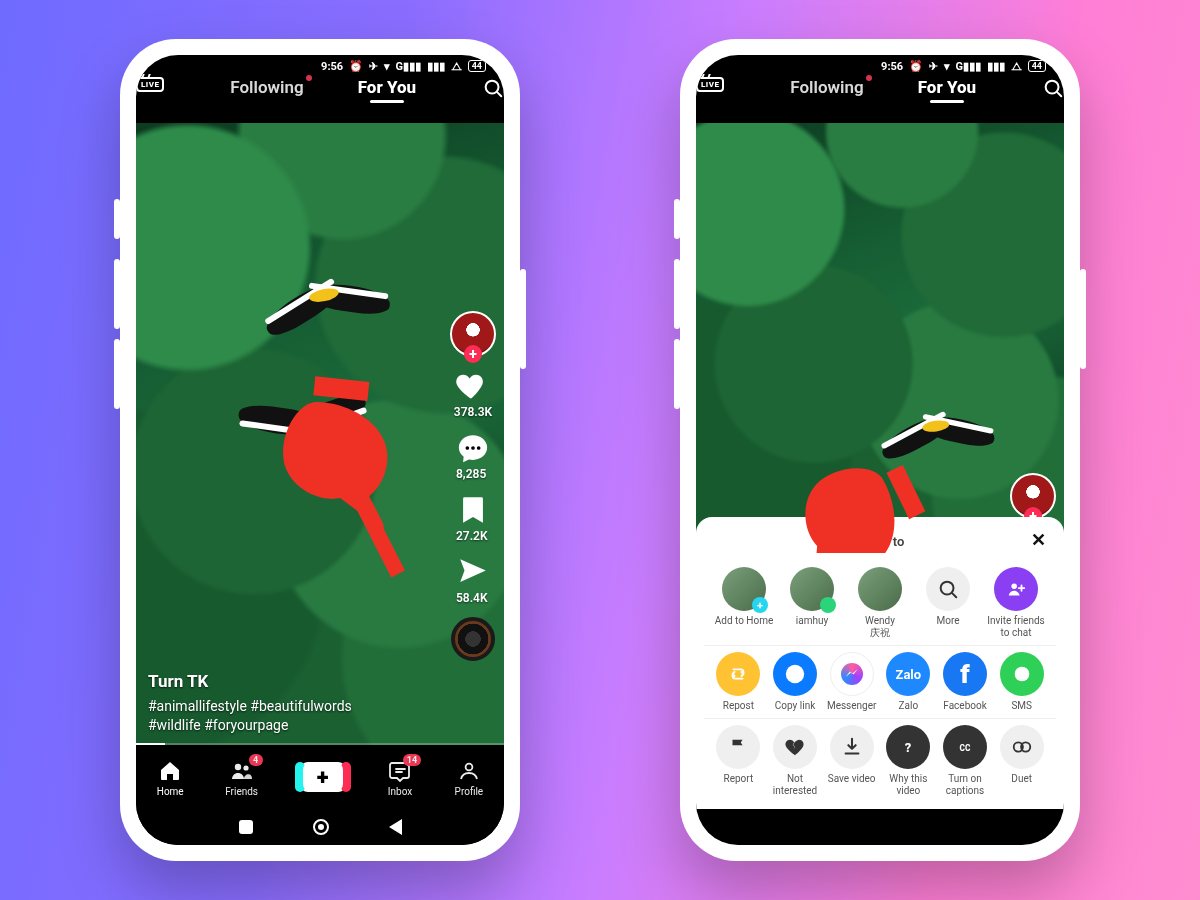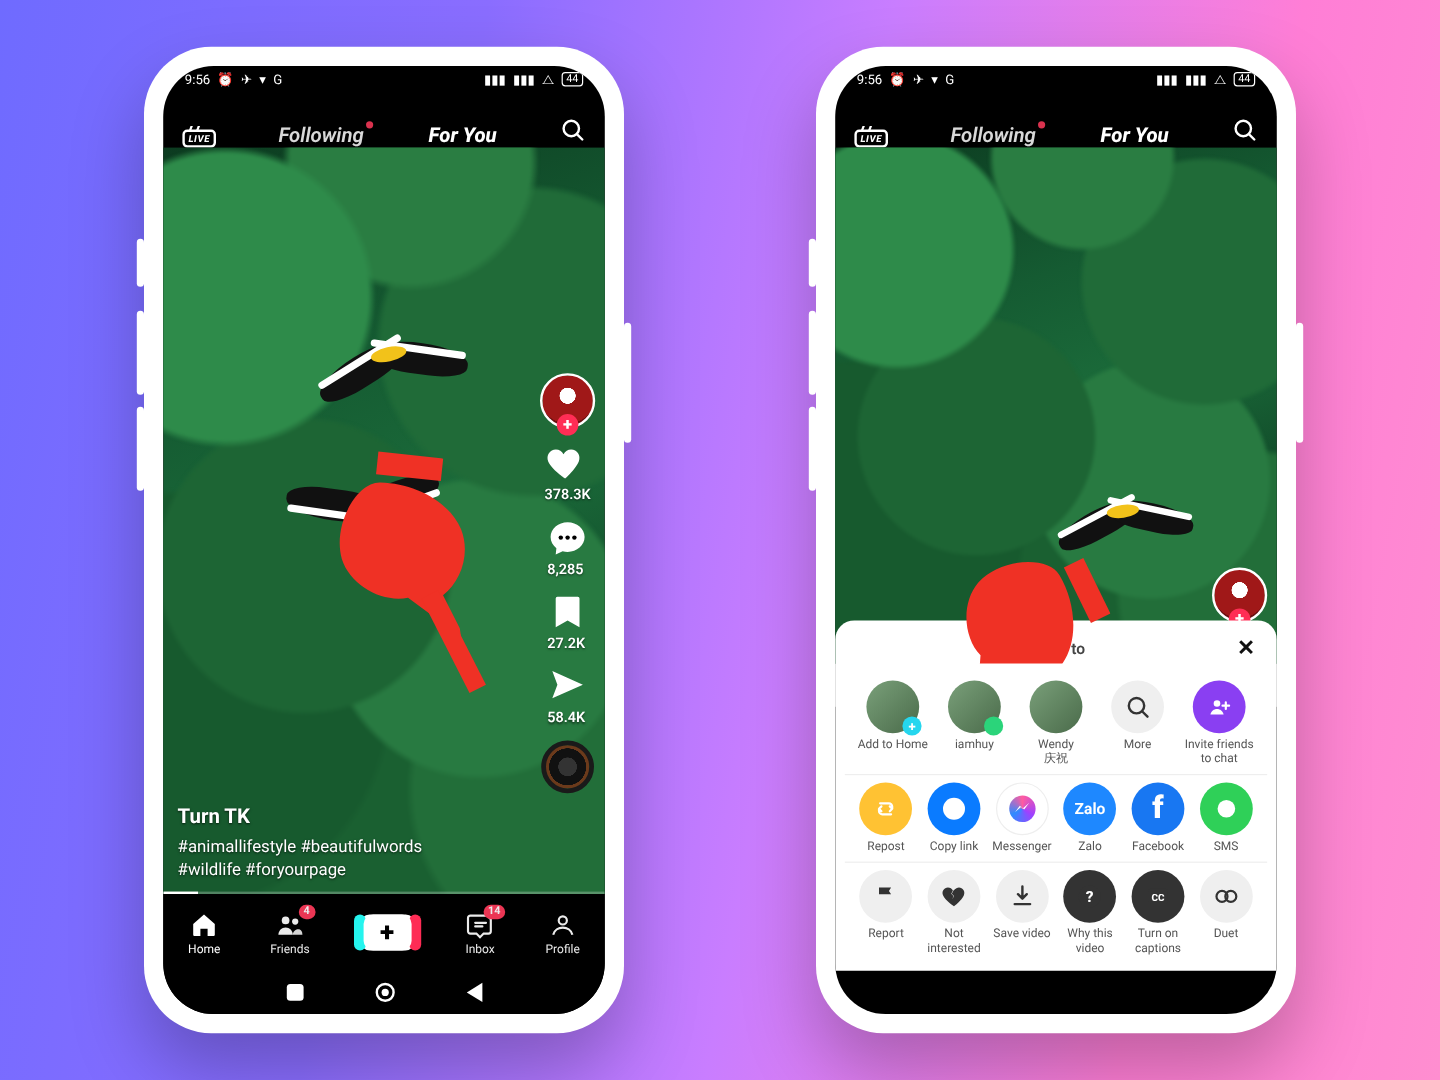--- a/index.html
+++ b/index.html
@@ -20,27 +20,27 @@
   .side-btn.l1 { left:-6px; top:160px; width:6px; height:40px; }
   .side-btn.l2 { left:-6px; top:220px; width:6px; height:70px; }
   .side-btn.l3 { left:-6px; top:300px; width:6px; height:70px; }
   .side-btn.r1 { right:-6px; top:230px; width:6px; height:100px; }
   .screen {
     position:absolute; inset:16px;
     background:#000; border-radius:42px; overflow:hidden;
     display:flex; flex-direction:column; color:#fff;
   }
   .statusbar {
-    height:22px; display:flex; align-items:center; justify-content:space-between;
-    padding:0 18px; font-size:11px; font-weight:400;
+    height:22px; display:flex; align-items:center; justify-content:flex-end;
+    padding:0 18px; font-size:11px; font-weight:700;
   }
   .status-left,.status-right{display:flex;align-items:center;gap:6px;}
   .batt{display:inline-flex;align-items:center;border:1px solid #fff;border-radius:3px;padding:0 3px;font-size:9px;height:12px;}
   .topnav {
-    height:46px; display:flex; align-items:flex-end; justify-content:space-between; padding:0 16px;font-style:italic;
+    height:46px; display:flex; align-items:flex-start; justify-content:space-between; padding:0 0;
   }
   .live-badge{font-size:8px;font-weight:800;border:2px solid #fff;border-radius:4px;padding:1px 3px;letter-spacing:.5px;position:relative;}
   .live-badge:before{content:"";position:absolute;top:-5px;left:4px;width:4px;height:4px;border-left:2px solid #fff;border-right:2px solid #fff;transform:skewX(-20deg);}
   .tabs{display:flex;gap:18px;font-size:17px;font-weight:600;}
   .tab-following{opacity:.85;position:relative;}
   .red-dot{position:absolute;top:-2px;right:-8px;width:6px;height:6px;background:#ff3b5c;border-radius:50%;}
   .tab-foryou{font-weight:800;position:relative;margin-left:36px;}
   .tab-foryou:after{content:"";position:absolute;bottom:-6px;left:50%;transform:translateX(-50%);width:34px;height:3px;background:#fff;border-radius:2px;}
   .search-ico svg{width:22px;height:22px;}
   .video-area{flex:1;position:relative;background:linear-gradient(160deg,#0c3b20,#155b32 30%,#1b6b3a 50%,#124e2b 70%,#0b3a1f);overflow:hidden;}

